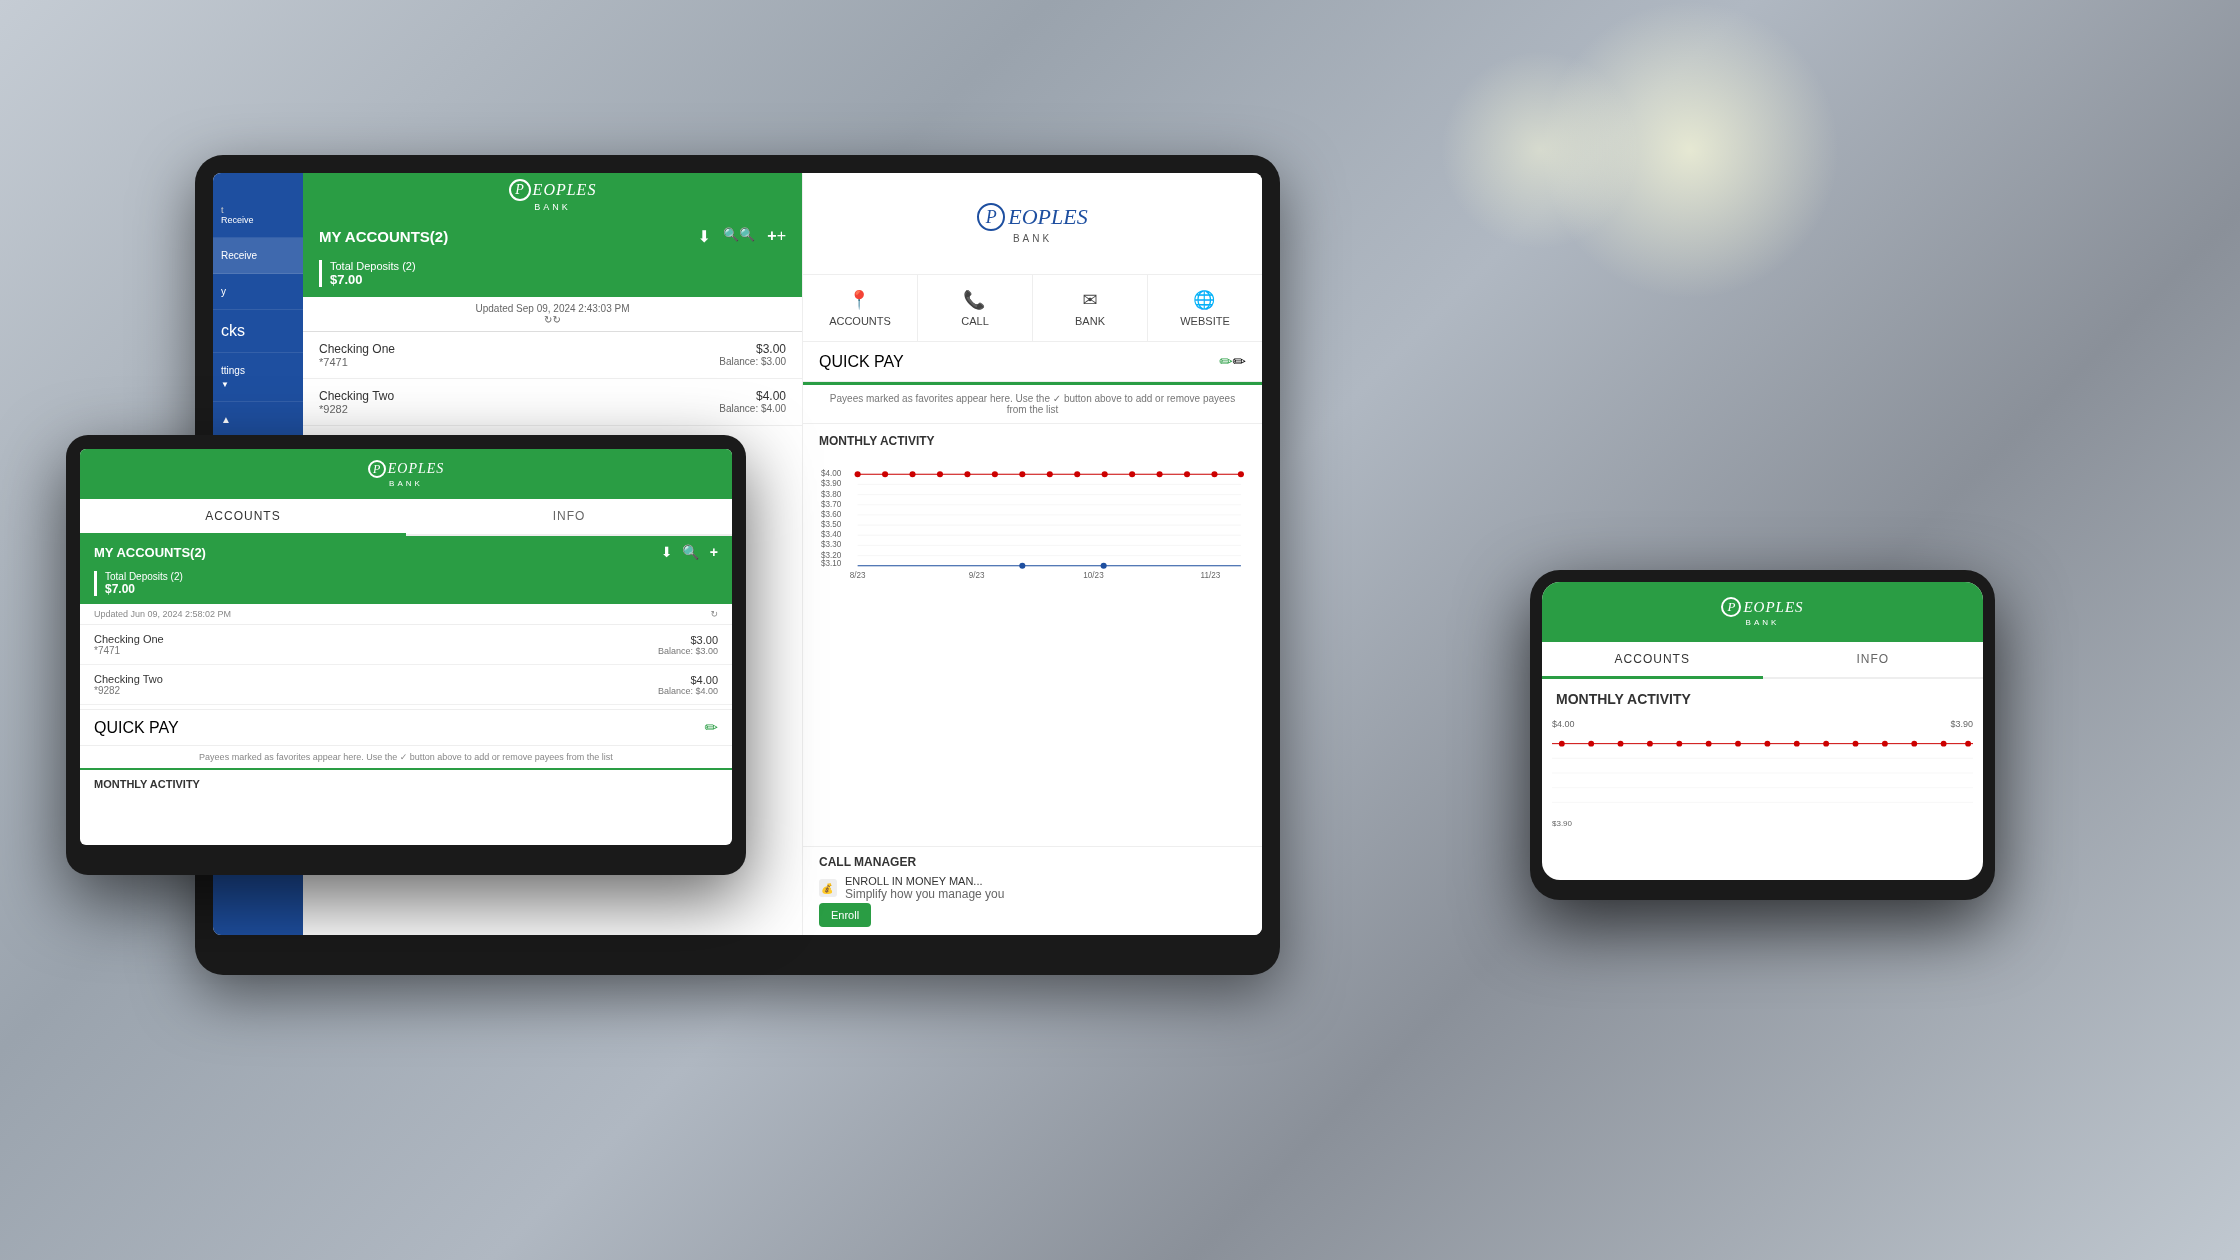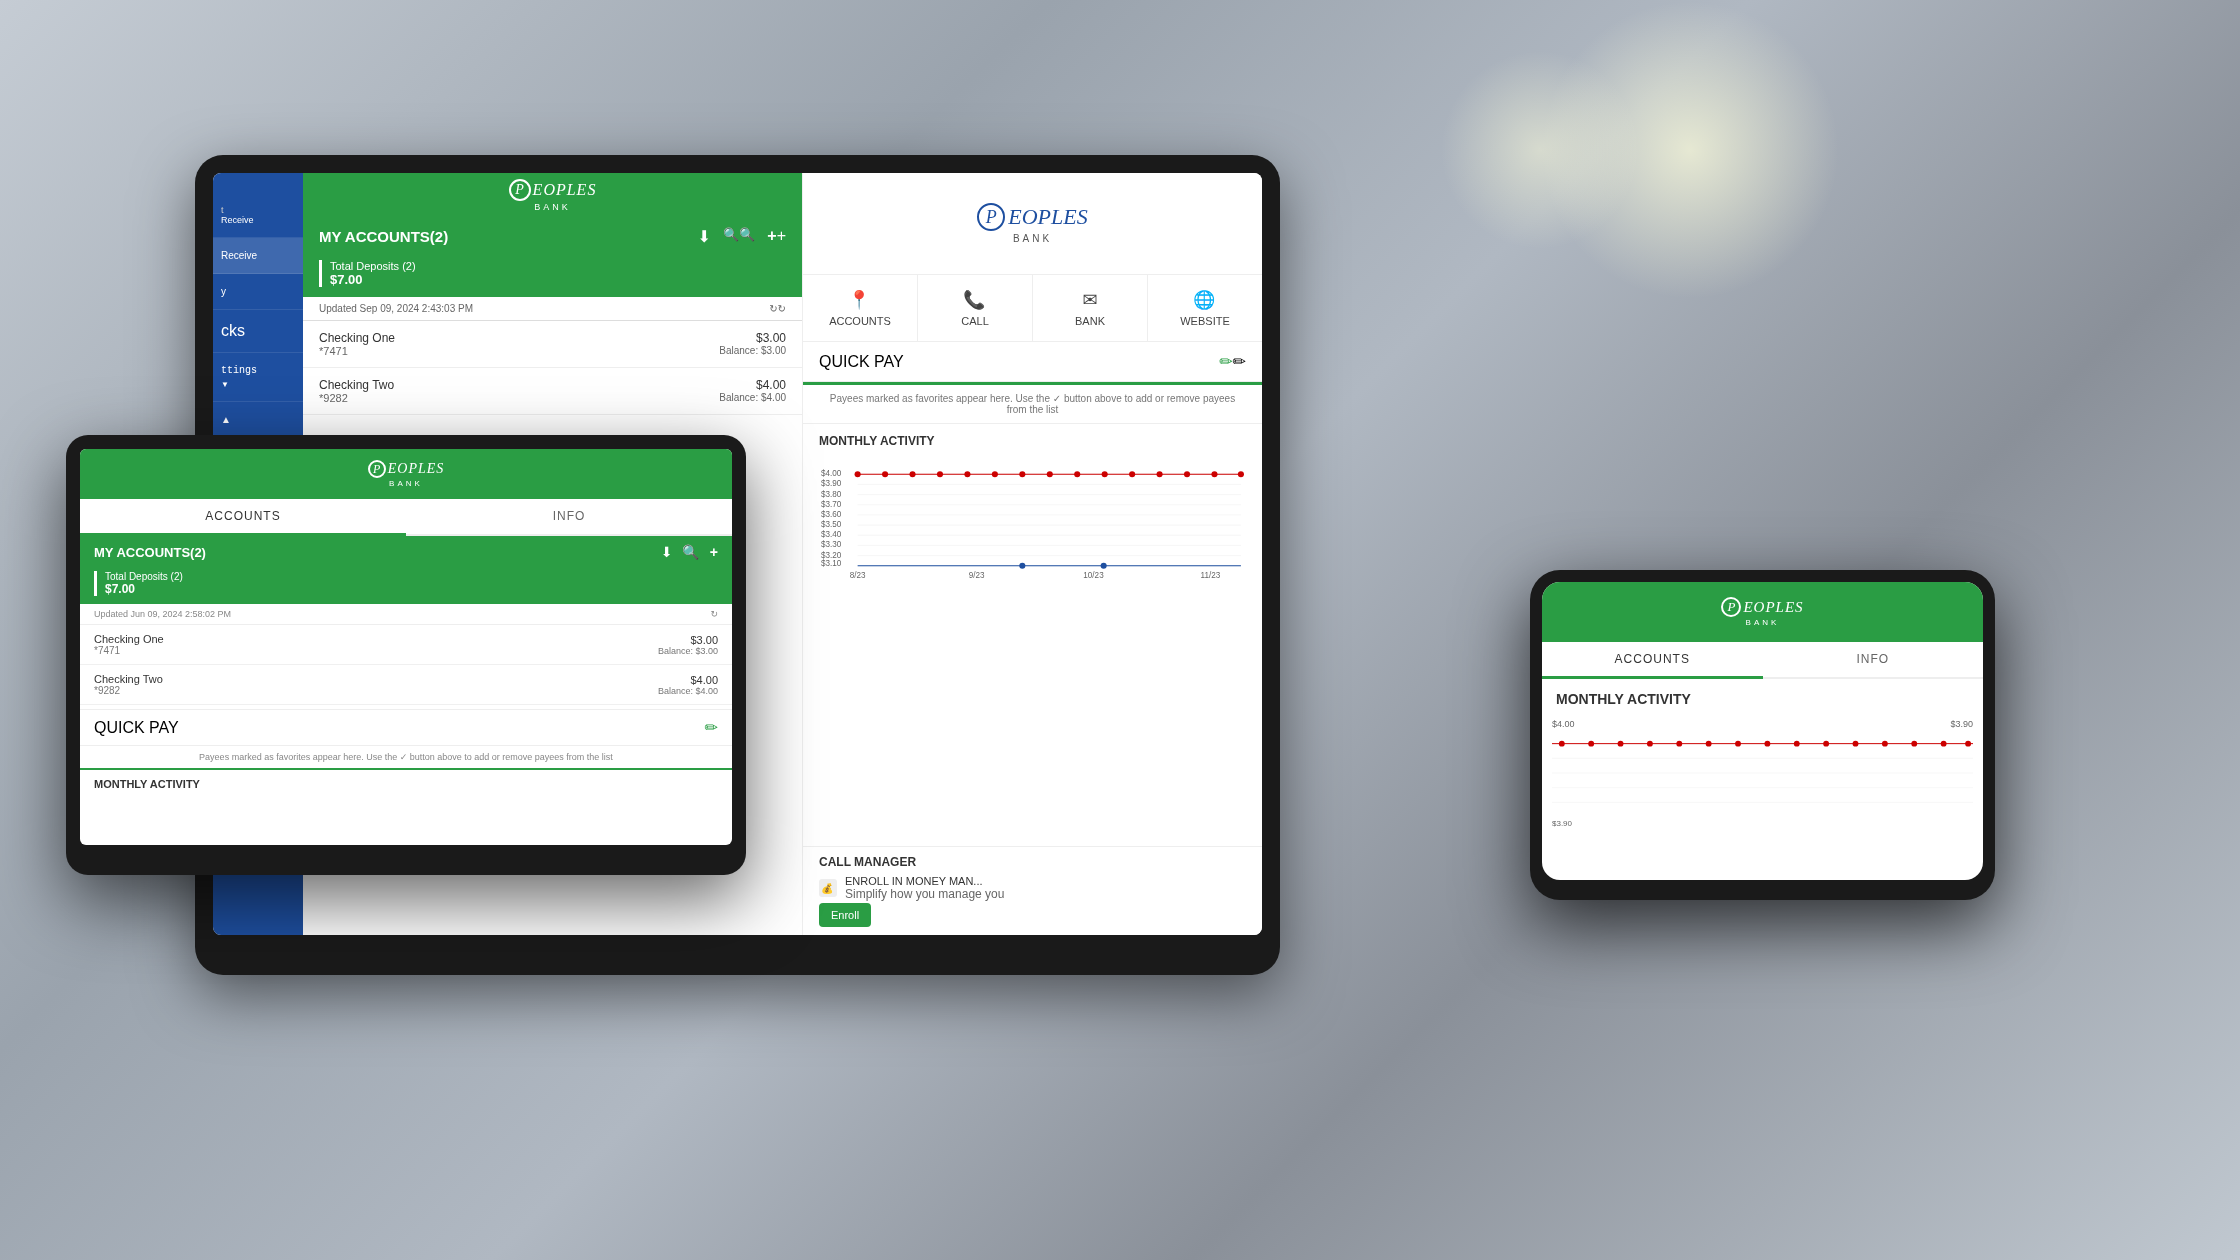--- a/index.html
+++ b/index.html
@@ -124,20 +124,21 @@
 
     .update-bar {
       padding: 6px 16px;
       font-size: 10px;
       color: #666;
       text-align: center;
       border-bottom: 1px solid #ddd;
       display: flex;
       justify-content: space-between;
       align-items: center;
+      flex-direction: column;
     }
 
     .account-row {
       padding: 10px 16px;
       border-bottom: 1px solid #eee;
       display: flex;
       justify-content: space-between;
     }
     .account-row-left { font-size: 12px; color: #333; }
     .account-row-num { font-size: 11px; color: #666; }
@@ -448,21 +449,21 @@
       <div class="sidebar-item active">
         <div style="font-size:10px;">Receive</div>
       </div>
       <div class="sidebar-item">
         <div style="font-size:10px;">y</div>
       </div>
       <div class="sidebar-item">
         <div style="font-size:16px;">cks</div>
       </div>
       <div class="sidebar-item">
-        <div style="font-size:10px;font-family:Liberation Mono, monospace;">ttings</div>
+        <div style="font-size:10px;">ttings</div>
         <div style="font-size:8px;margin-top:4px;">▼</div>
       </div>
       <div class="sidebar-item">
         <div style="font-size:10px;">▲</div>
       </div>
     </div>
 
     <div class="tablet-main">
 
       <div class="bank-header">

